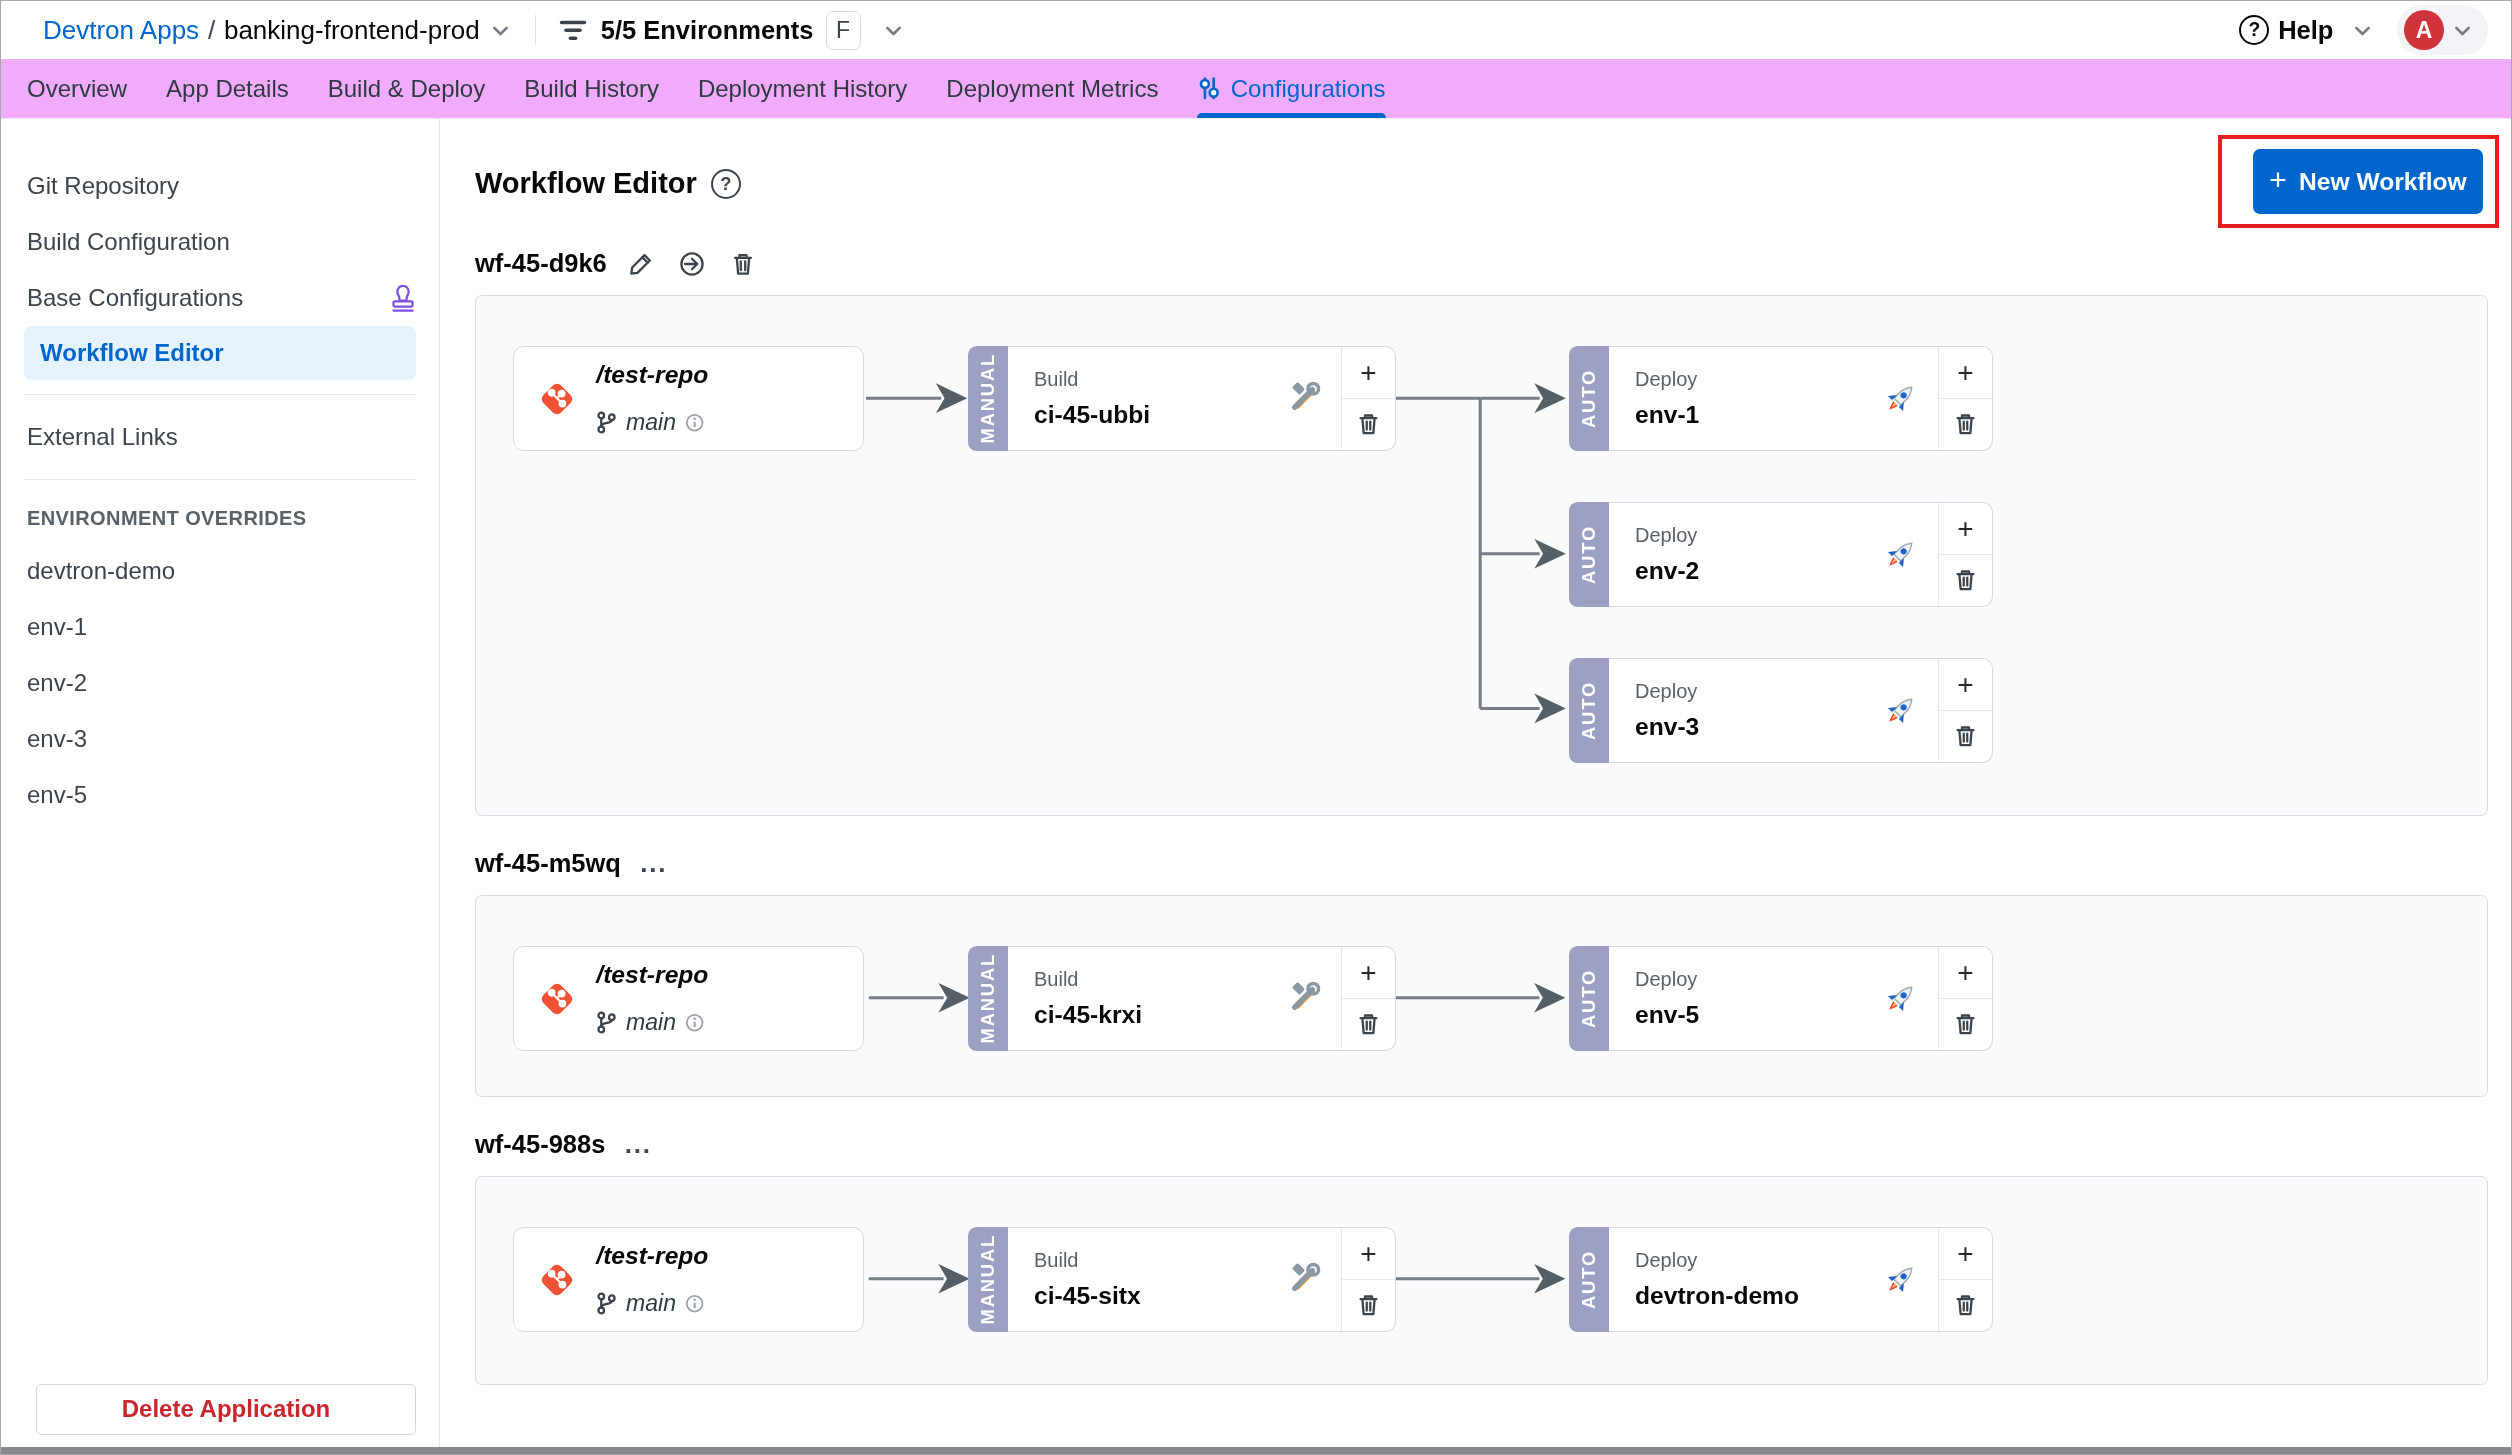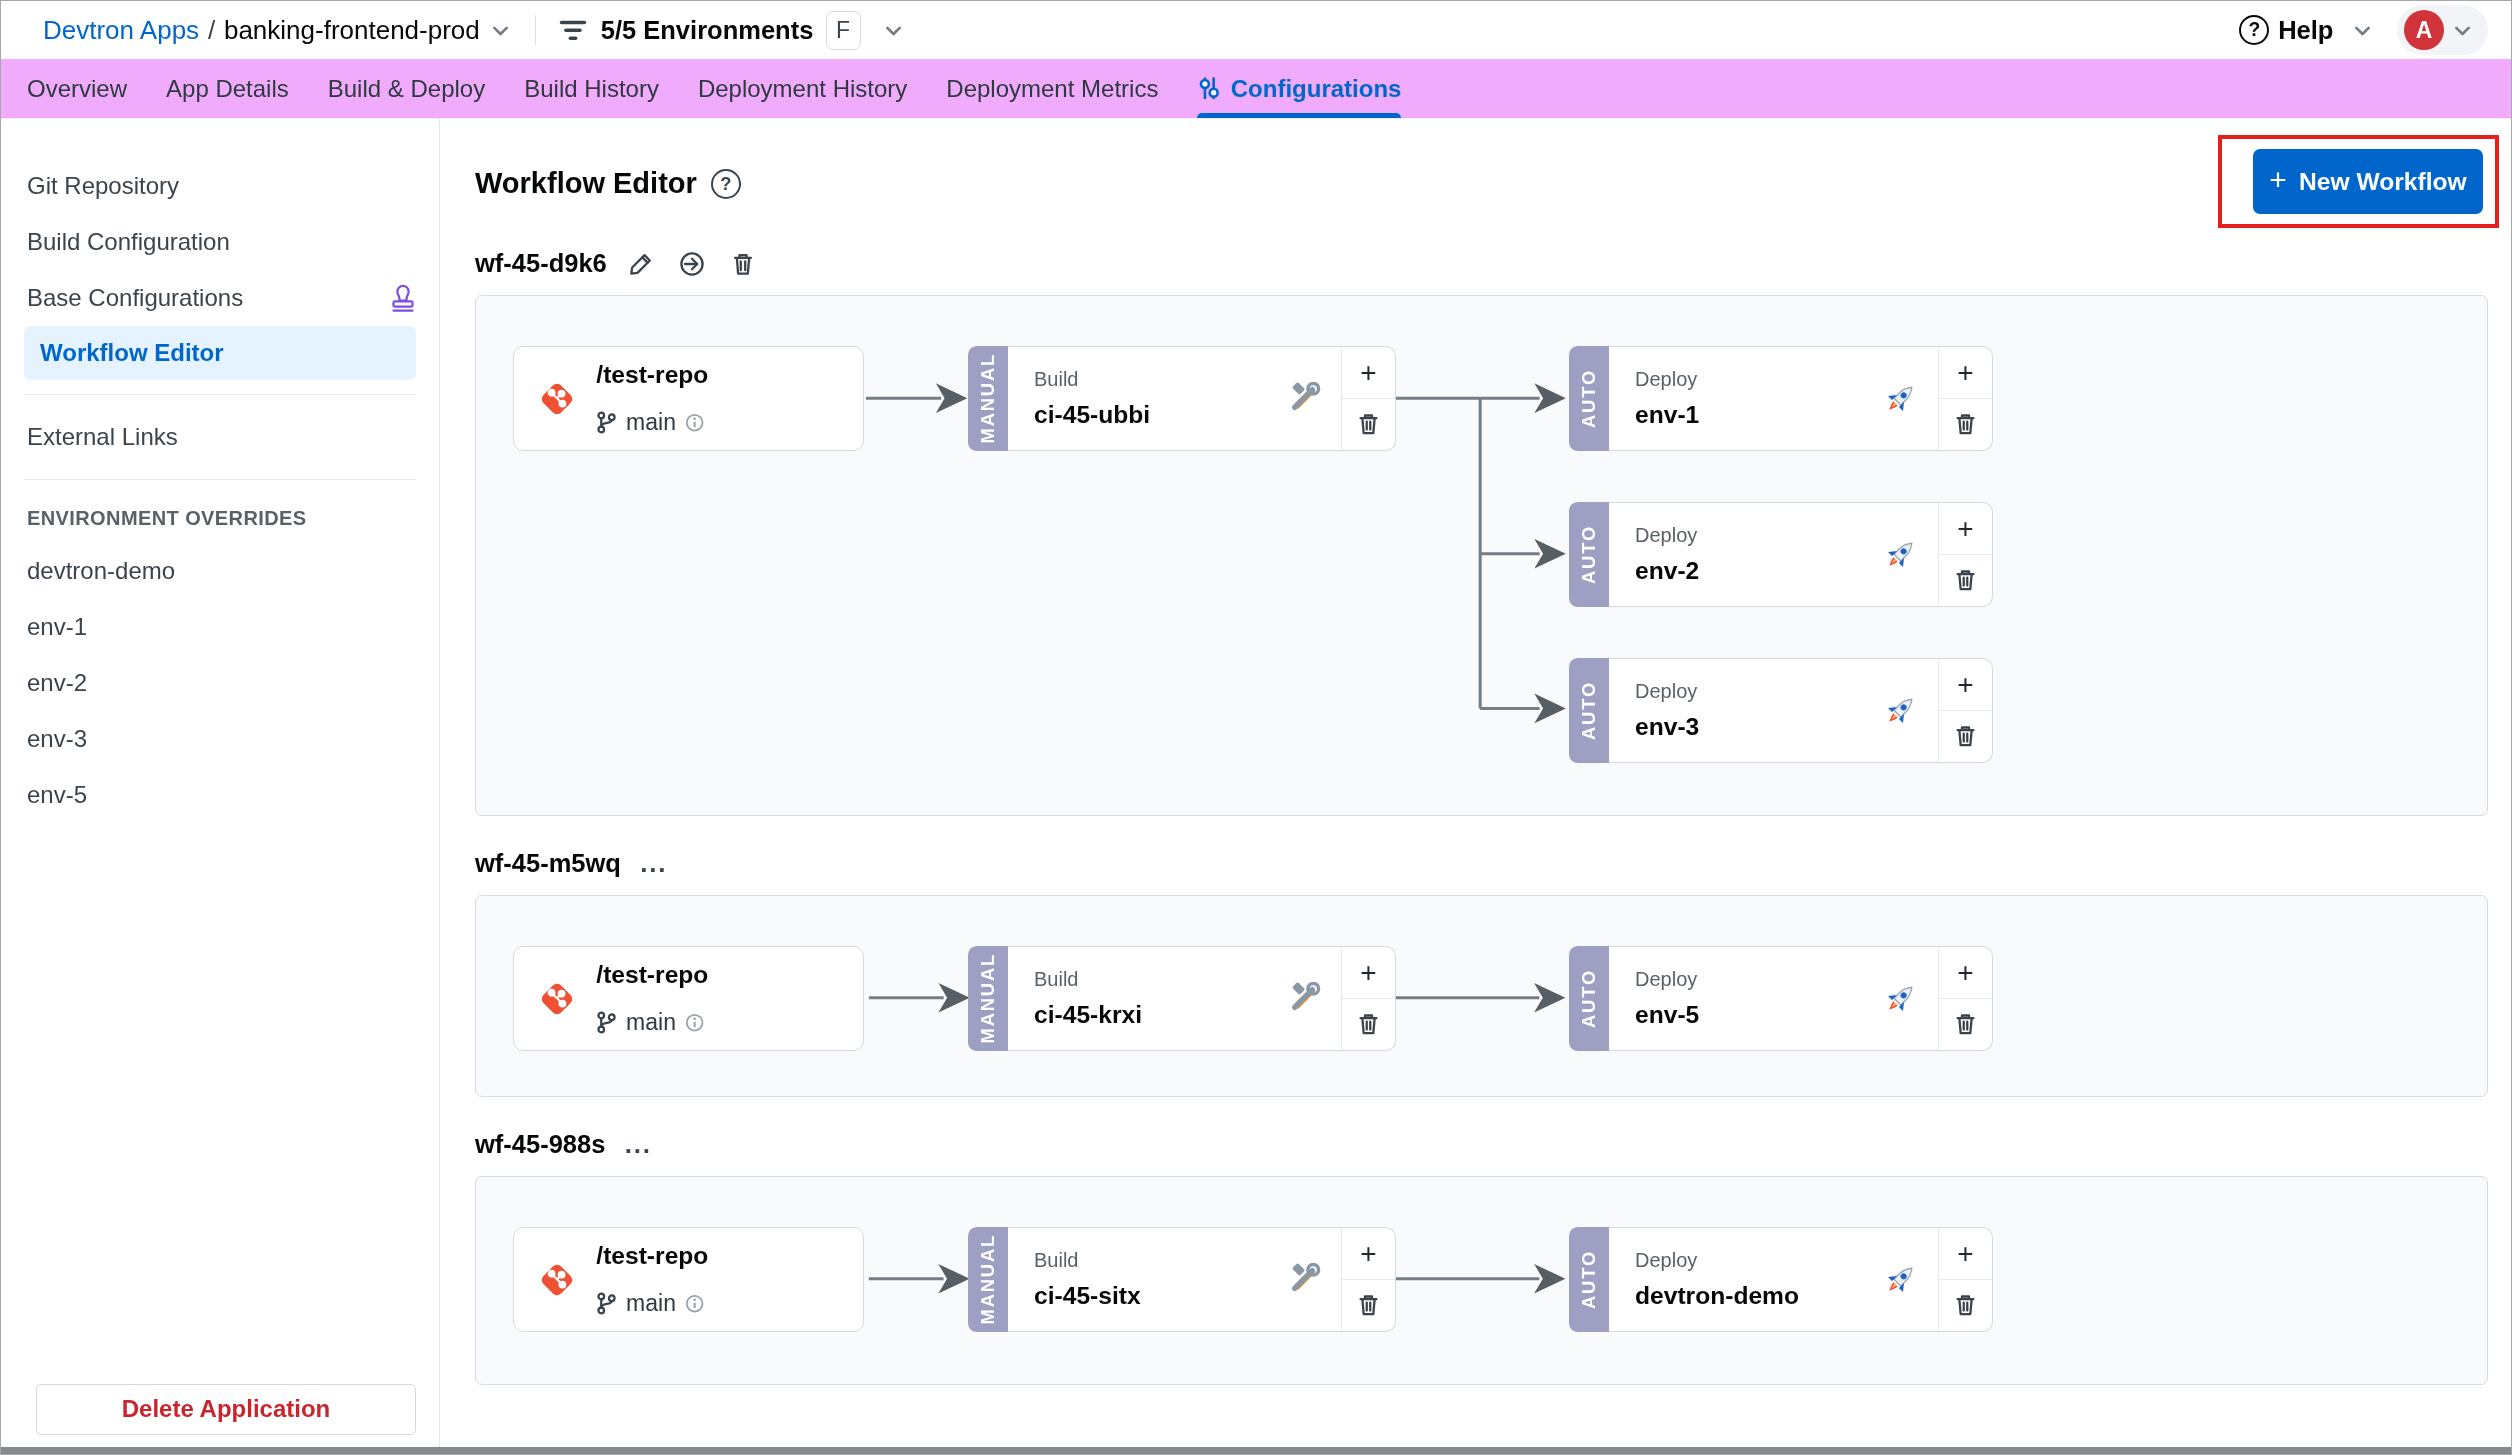--- a/index.html
+++ b/index.html
@@ -22,21 +22,21 @@
   .header-right { margin-left:auto; display:flex; align-items:center; gap:23px; }
   .help-wrap { display:flex; align-items:center; gap:8.8px; cursor:pointer; }
   .help-circle { width:30px; height:30px; border:2.6px solid #06080a; border-radius:50%; display:flex; align-items:center; justify-content:center; font-size:19.3px; font-weight:700; color:#06080a; }
   .help-label { font-size:25.5px; font-weight:600; color:#06080a; }
   .avatar-pill { display:flex; align-items:center; gap:7px; background:#f2f4f7; border-radius:877px; padding:5.3px 14px 5.3px 7px; cursor:pointer; }
   .avatar { width:40px; height:40px; border-radius:50%; background:#d0333a; color:#fff; font-size:23px; font-weight:700; display:flex; align-items:center; justify-content:center; }
 
   
   .tabbar { height:60px; display:flex; align-items:stretch; gap:39px; padding:0 26px; border-bottom:0.9px solid #eceef0; background:#f0abfc; }
   .tab { display:flex; align-items:center; gap:8.8px; font-size:24px; color:#2f3940; cursor:pointer; position:relative; }
-  .tab.active { color:#0066cc; font-weight:700; }
+  .tab.active { color:#0066cc; font-weight:400; }
   .tab.active::after { content:""; position:absolute; left:0; right:0; bottom:0; height:5.3px; background:#0066cc; border-radius:5.3px 5.3px 0 0; }
   .sliders-icon { width:24.6px; height:24.6px; }
 
   
   .bodywrap { position:absolute; top:118px; left:0; right:0; bottom:7px; display:flex; }
   .bottom-strip { position:absolute; left:0; right:0; bottom:0; height:7px; background:#87898c; }
 
   
   .sidebar { width:439px; min-width:439px; background:#fff; border-right:0.9px solid #e4e7ea; display:flex; flex-direction:column; padding-top:39px; position:relative; }
   .side-item { height:56px; display:flex; align-items:center; padding:0 23px 0 26px; font-size:24px; color:#3b444c; cursor:pointer; }
@@ -66,21 +66,21 @@
   .wf-box { position:relative; width:2013px; background:#f9fafb; border:0.9px solid #d7dade; border-radius:7px; }
   .wf-box.tall { height:521px; }
   .wf-box.short { height:202px; }
   .wf-box.short3 { height:209px; }
   .connectors { position:absolute; inset:0; width:100%; height:100%; }
   .cline { stroke:#767d84; stroke-width:3.5; fill:none; }
   .ahead { fill:#565e66; }
 
   .node { position:absolute; height:105px; display:flex; }
   .src-node { position:absolute; width:351px; height:105px; background:#fff; border:0.9px solid #d6d9dd; border-radius:10.5px; display:flex; align-items:center; padding-left:23px; gap:19.3px; cursor:pointer; }
-  .src-texts { display:flex; flex-direction:column; gap:20px; }
+  .src-texts { display:flex; flex-direction:column; gap:20px;font-style:italic; }
   .src-repo { font-size:24.6px; font-weight:700; color:#06080a; }
   .src-branch { display:flex; align-items:center; gap:8.8px; font-size:23px; color:#2f3940; }
   .node-tab { width:40px; background:#9da0c3; border-radius:8.8px 0 0 8.8px; display:flex; align-items:center; justify-content:center; }
   .node-tab span { writing-mode:vertical-rl; transform:rotate(180deg); color:#fff; font-size:18.4px; font-weight:700; letter-spacing:1.8px; }
   .node-card { width:388px; background:#fff; border:0.9px solid #d6d9dd; border-left:none; border-radius:0 10.5px 10.5px 0; display:flex; cursor:pointer; }
   .deploy .node-card { width:384px; }
   .node-main { flex:1; display:flex; align-items:center; }
   .node-texts { flex:1; display:flex; flex-direction:column; gap:10px; padding-left:26px; }
   .node-type { font-size:20px; color:#596168; }
   .node-name { font-size:24.6px; font-weight:700; color:#06080a; }

